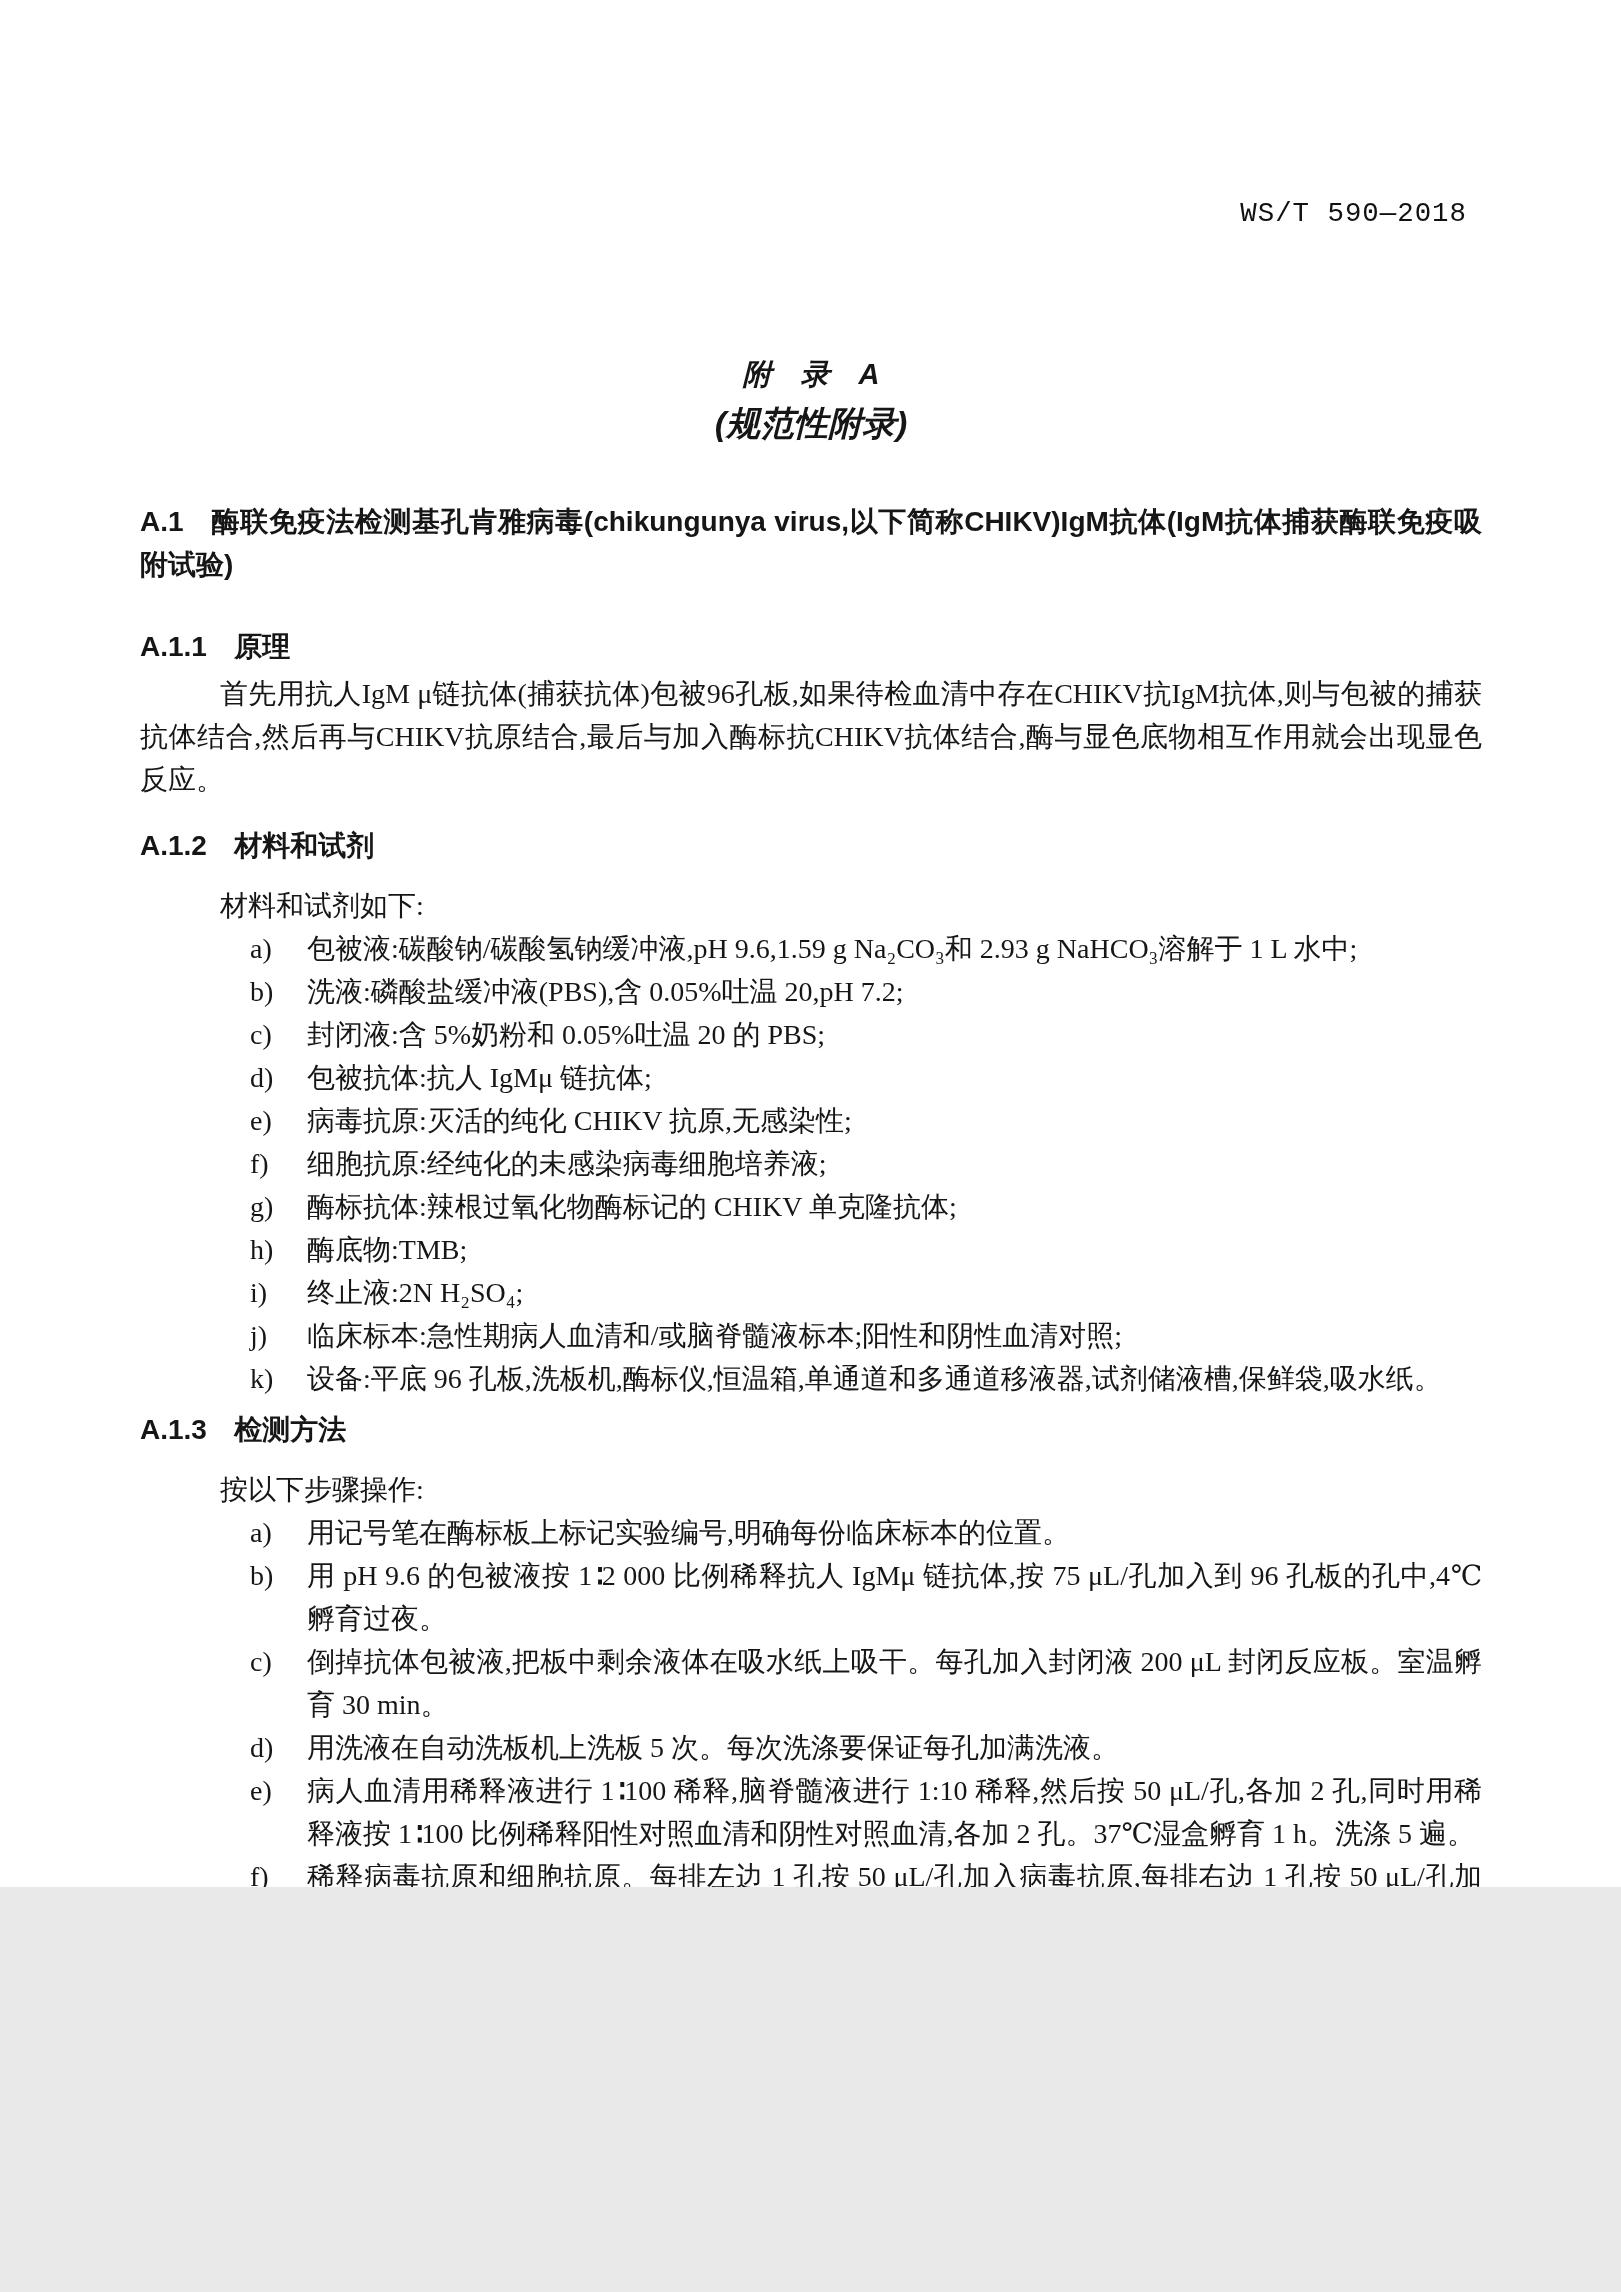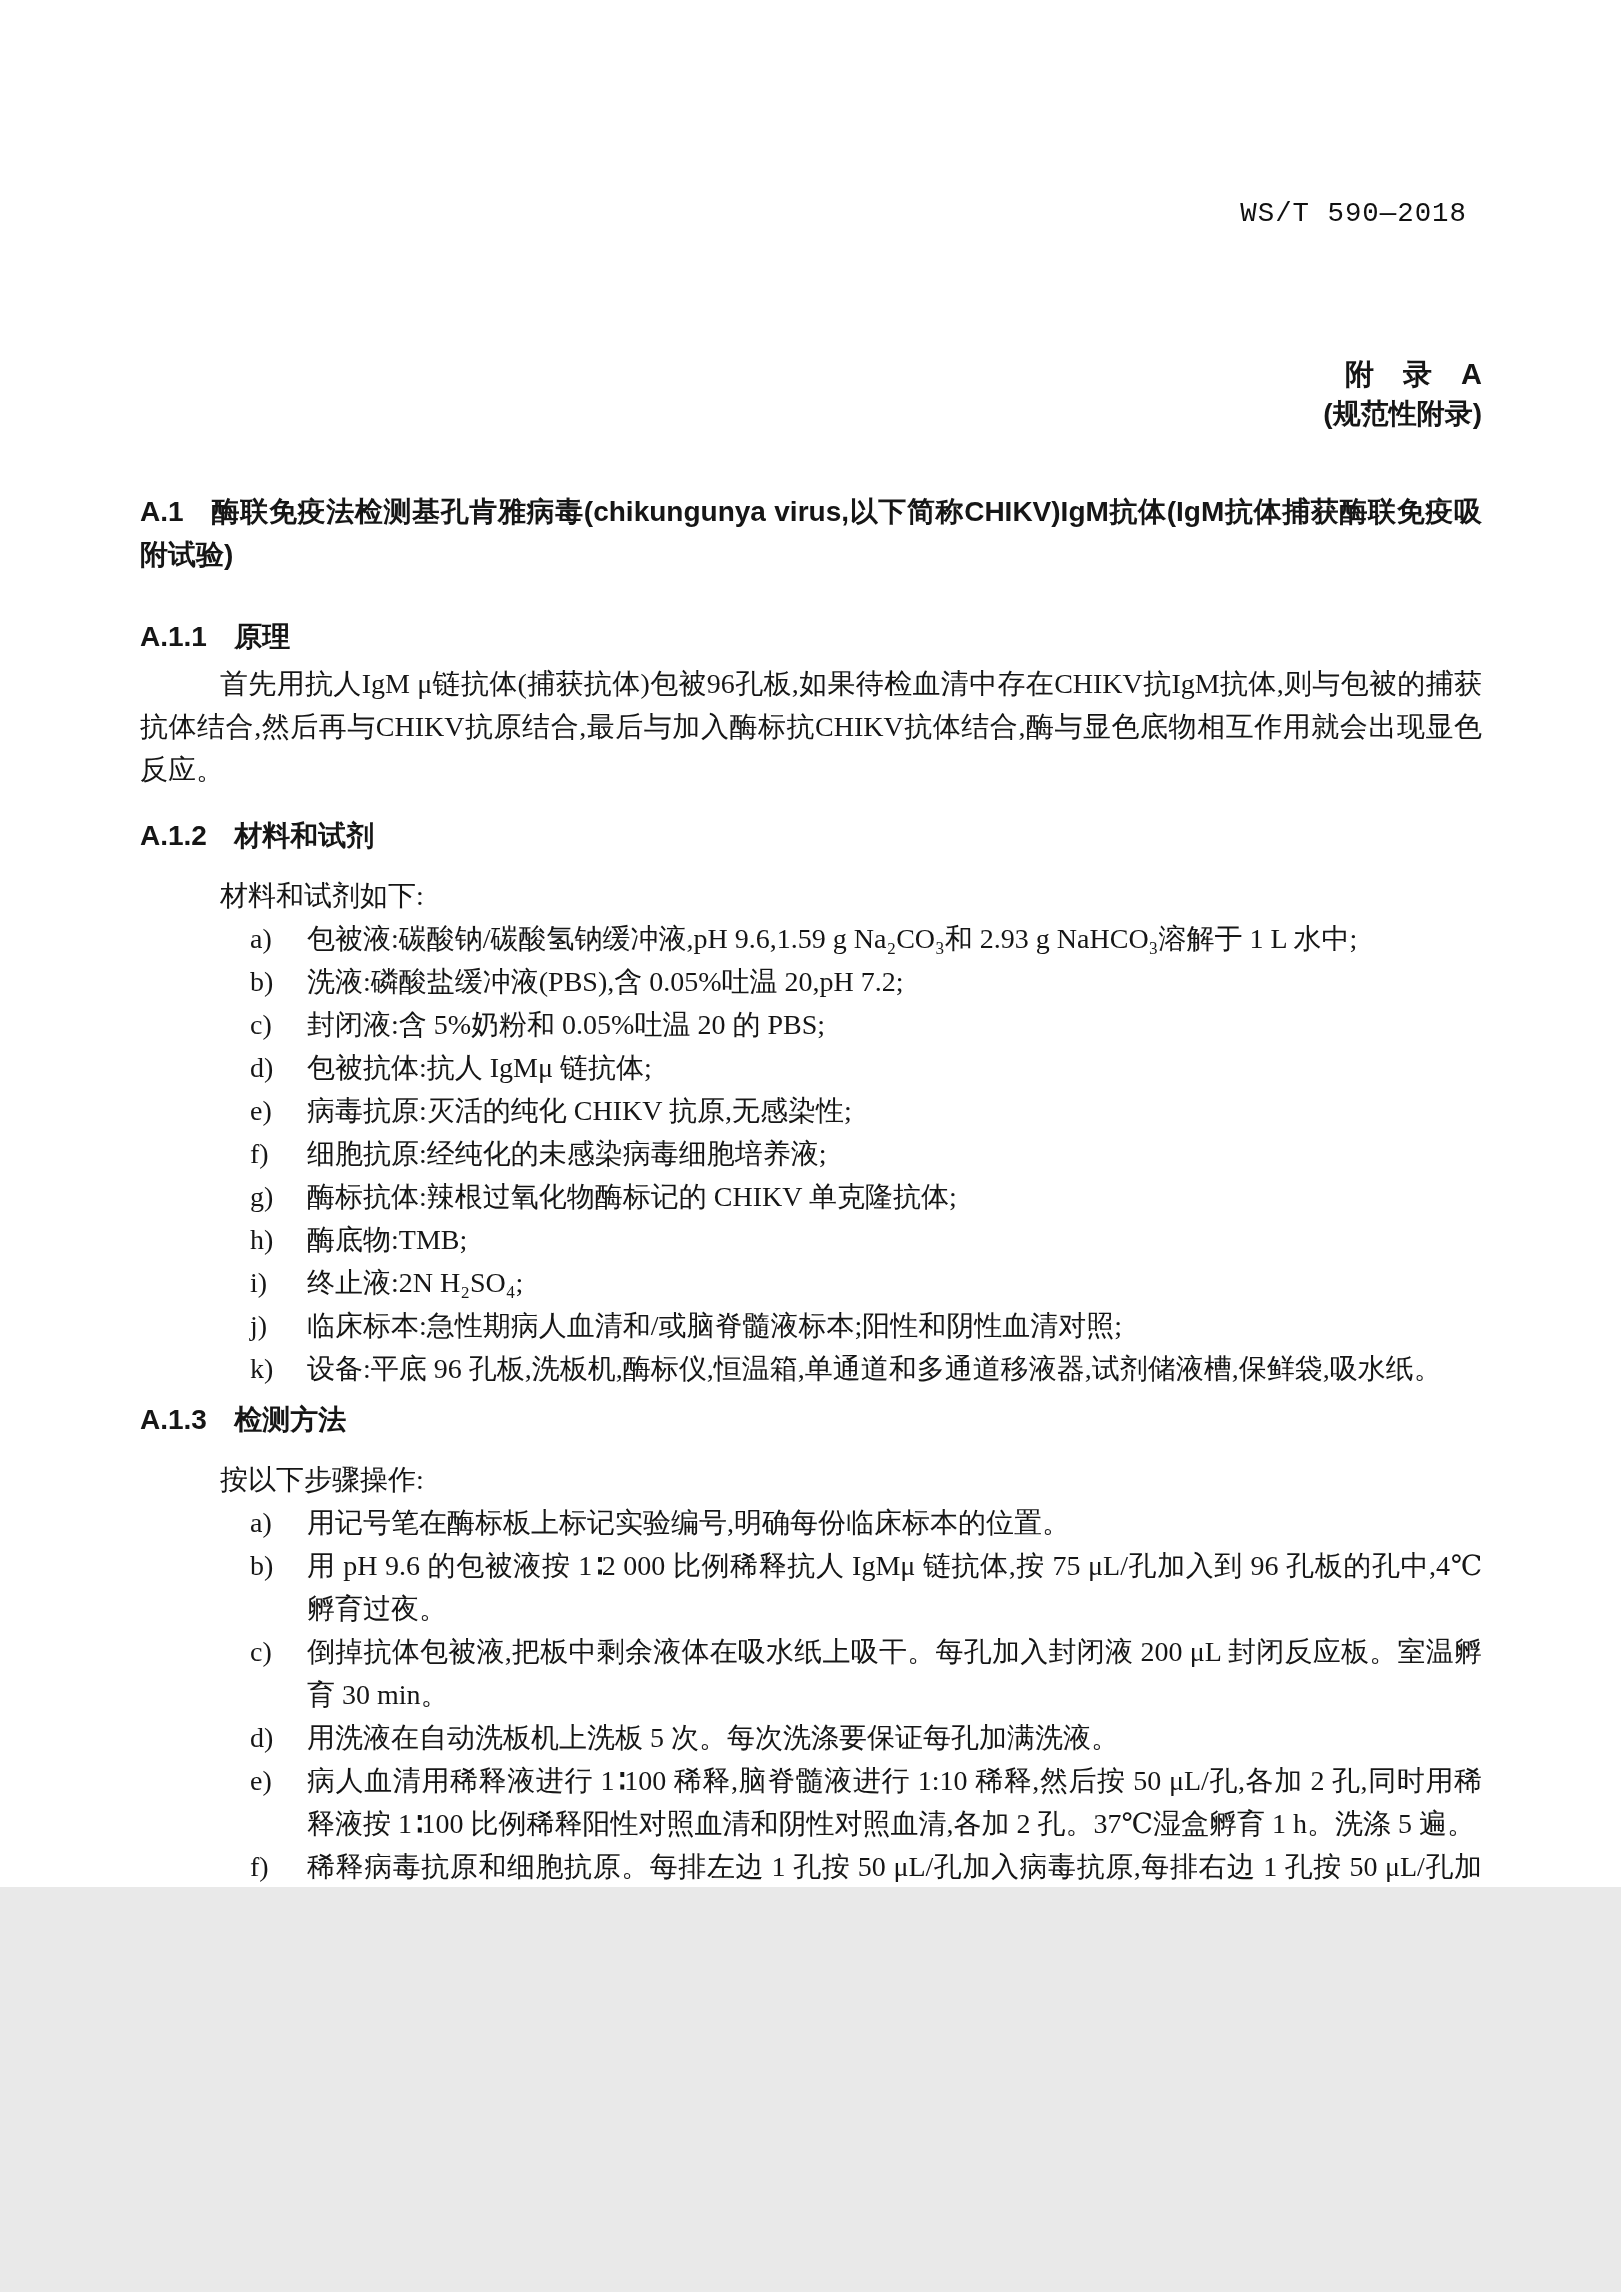--- a/index.html
+++ b/index.html
@@ -21,27 +21,28 @@
     letter-spacing:1px;
     color:#111;
   }
   .content{
     position:absolute;
     left:140px;top:0;
     width:1342px;
   }
   .titles{
     margin-top:355px;
-    text-align:right;
+    text-align:center;
     font-family:"Liberation Sans","DejaVu Sans",sans-serif;
     font-weight:bold;
     line-height:39px;
+    font-style:italic;
   }
   .titles .t1{font-size:29px;}
-  .titles .t2{font-size:28px;}
+  .titles .t2{font-size:34px;margin-top:10px;}
   .titles .t3{font-size:30px;}
   .heading{
     font-family:"Liberation Sans","DejaVu Sans",sans-serif;
     font-weight:bold;
     font-size:28px;
     line-height:43px;
     text-align:justify;
   }
   .h-a1{margin-top:57px;}
   .h-a11{margin-top:39px;}

